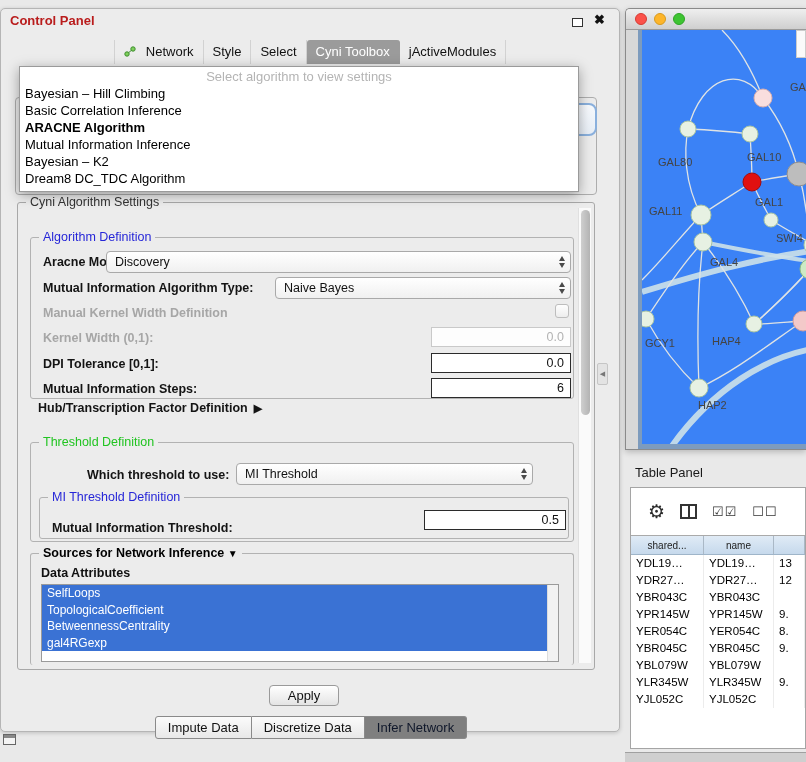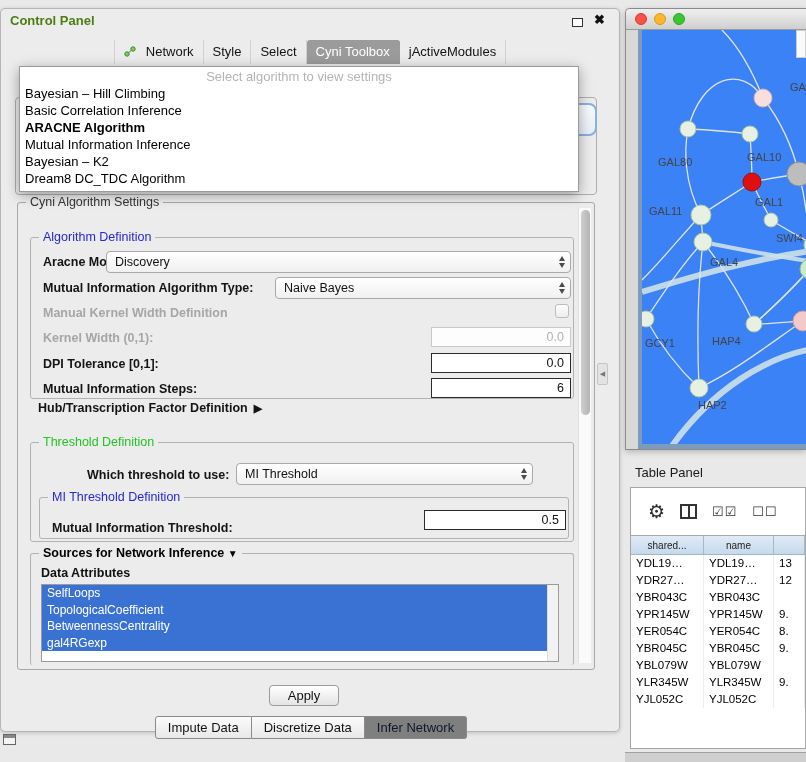--- a/index.html
+++ b/index.html
@@ -2,21 +2,21 @@
 <html><head>
 <meta charset="utf-8">
 <style>
   *{margin:0;padding:0;box-sizing:border-box;}
   html,body{width:806px;height:762px;}
   body{position:relative;background:#e9e9e9;font-family:"Liberation Sans",sans-serif;color:#111;overflow:hidden;}
 
   
   .control-panel{position:absolute;left:0;top:8px;width:620px;height:724px;background:#ececec;
     border:1px solid #b5b5b5;border-radius:5px;box-shadow:0 1px 4px rgba(0,0,0,.18);}
-  .cp-title{position:absolute;left:9px;top:4px;font-size:13px;font-weight:bold;color:#4d7c0f;}
+  .cp-title{position:absolute;left:9px;top:4px;font-size:13px;font-weight:bold;color:#b91c1c;}
   .win-btn-min{position:absolute;right:36px;top:9px;width:11px;height:9px;border:1.5px solid #333;background:#fff;}
   .win-btn-close{position:absolute;right:14px;top:3px;font-size:13px;font-weight:bold;color:#111;cursor:default;}
 
   .cp-tabs{position:absolute;left:0;top:30px;width:100%;height:25px;display:flex;justify-content:center;align-items:flex-end;}
   .cp-tab{font-size:13px;padding:4px 9px 5px;color:#111;display:flex;align-items:center;gap:10px;border-right:1px solid #d2d2d2;}
   .cp-tab:first-child{border-left:1px solid #d2d2d2;}
   .cp-tab.active{background:#9b9b9b;color:#fff;border-radius:3px 3px 0 0;border-right-color:#9b9b9b;}
 
   
   .hidden-groupbox{position:absolute;left:14px;top:88px;width:582px;height:98px;border:1px solid #adadad;border-radius:4px;z-index:1;}

